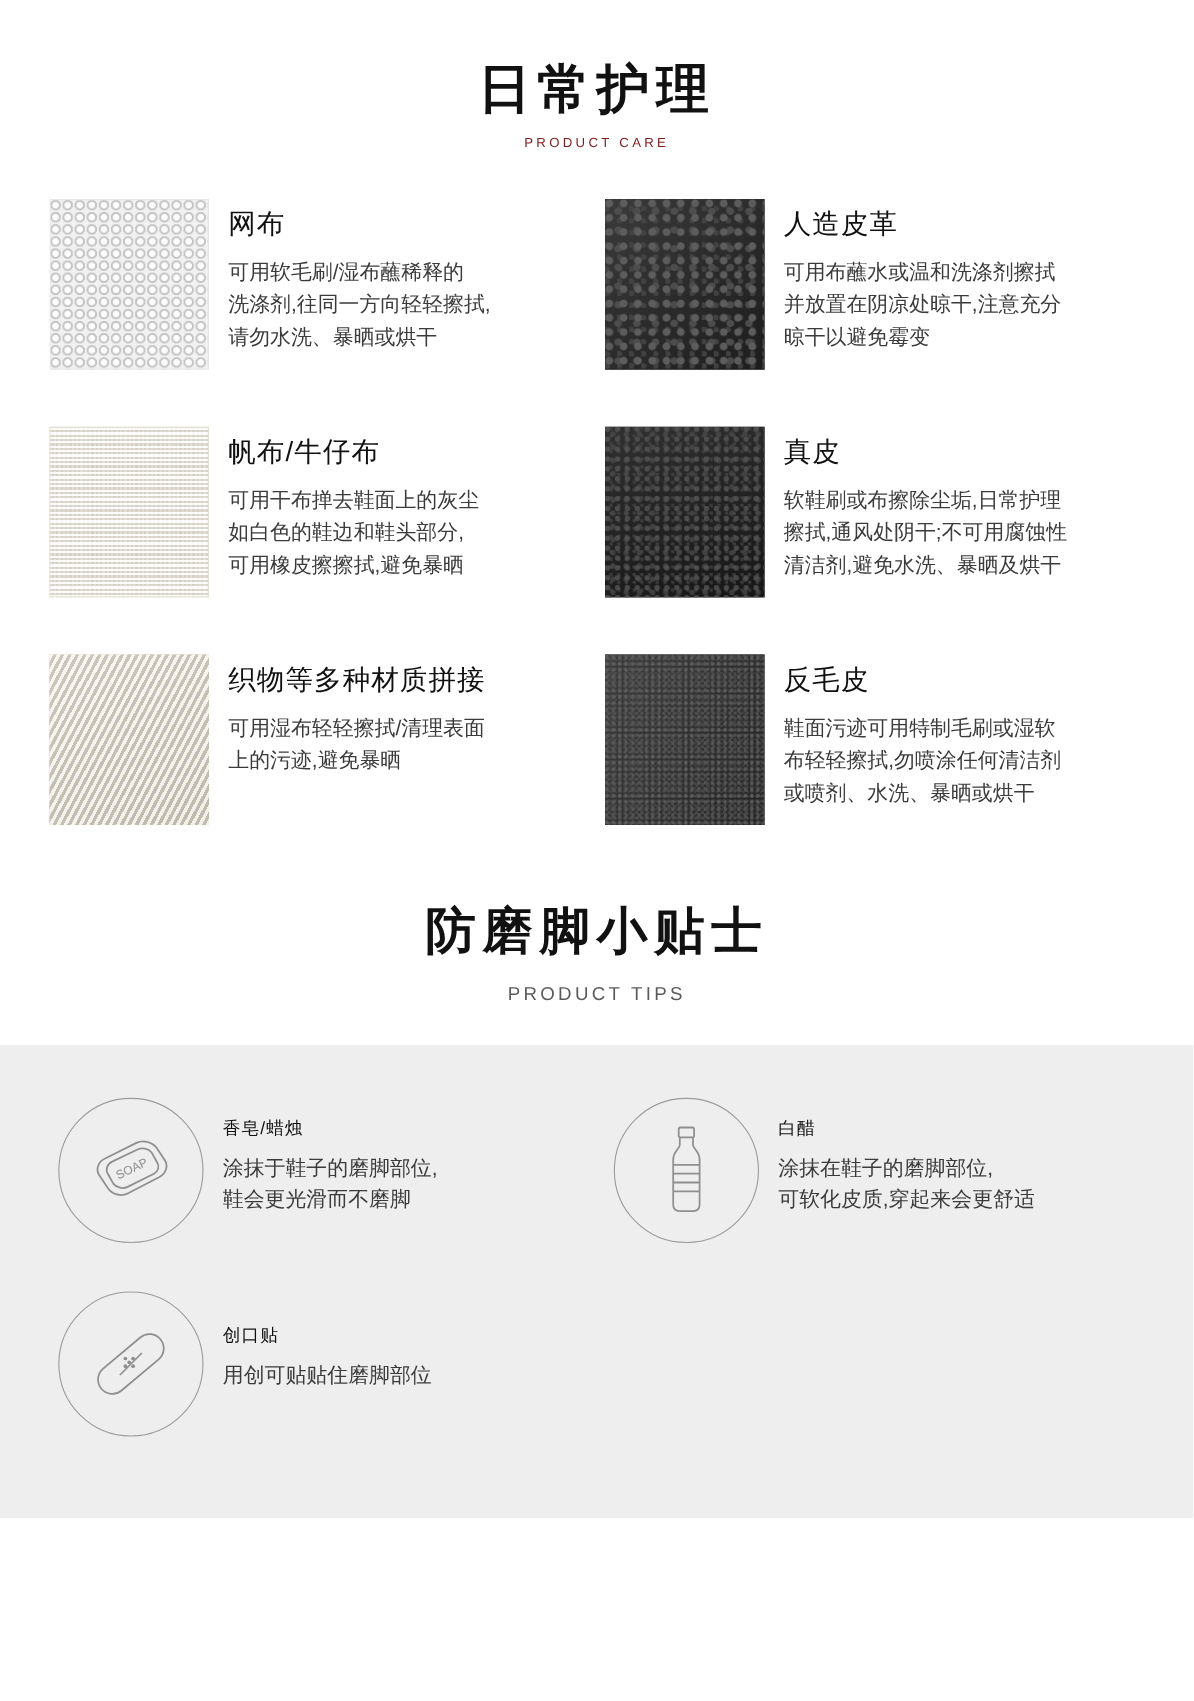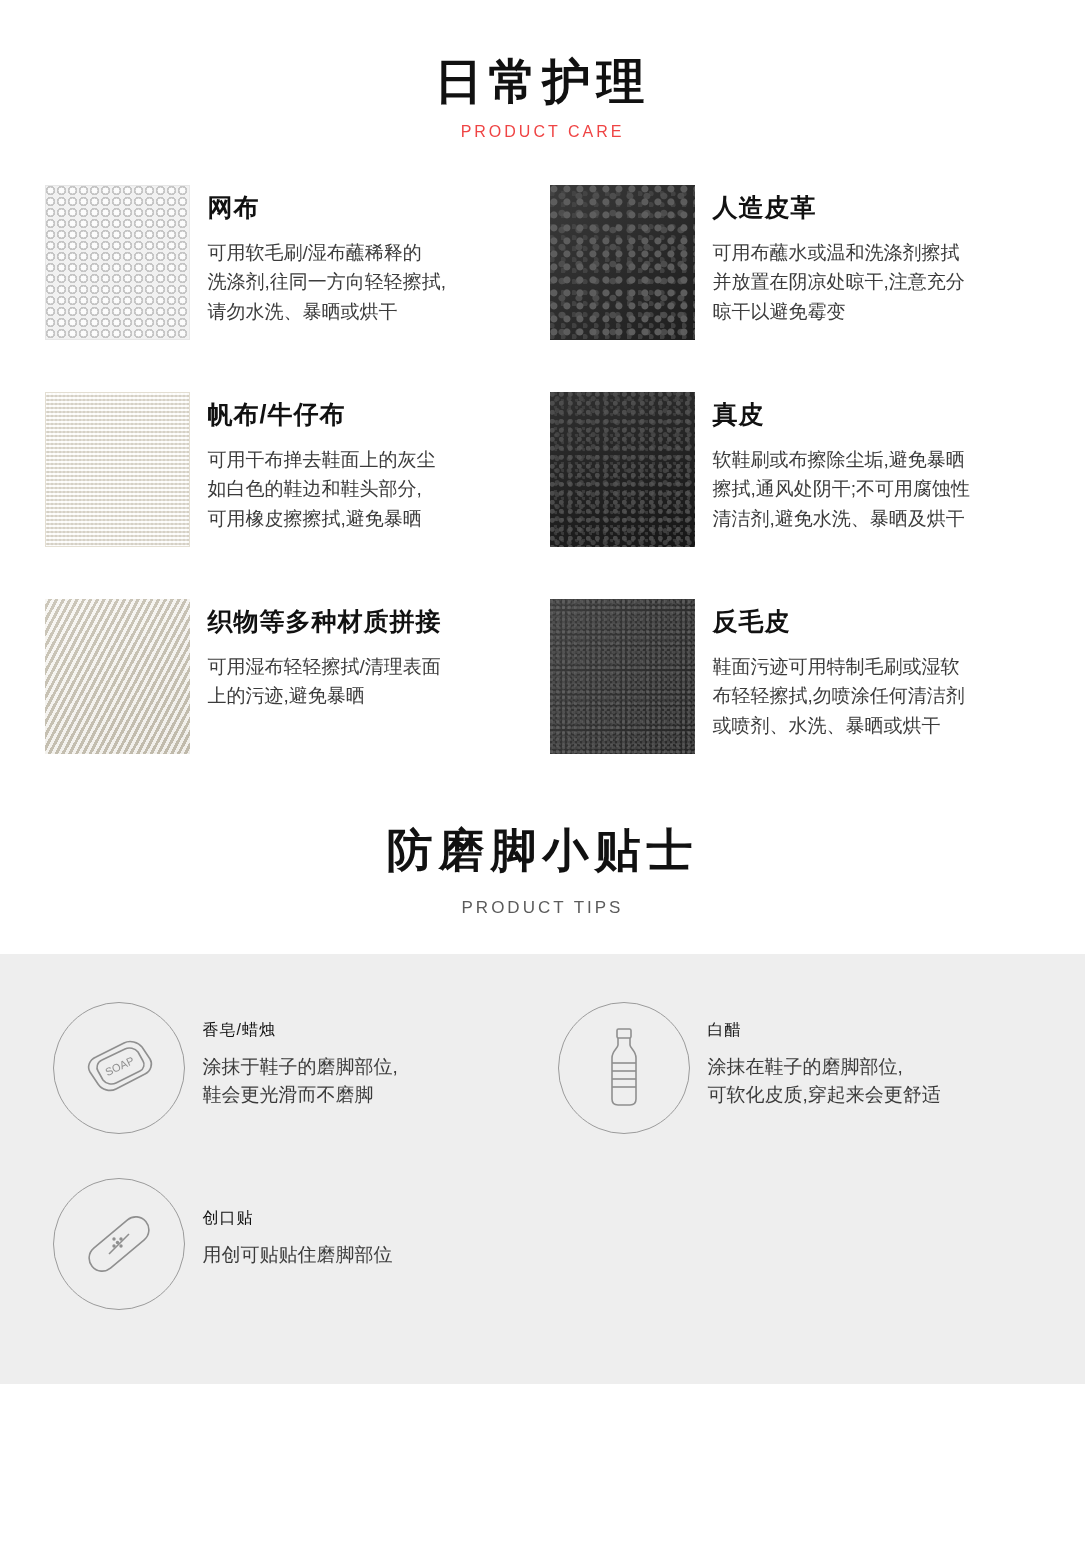--- a/index.html
+++ b/index.html
@@ -22,23 +22,23 @@
   }
   .care-title {
     font-size: 48px;
     font-weight: bold;
     letter-spacing: 6px;
     color: #111;
     line-height: 1.1;
   }
   .care-subtitle {
     margin-top: 14px;
-    font-size: 16px;
+    font-size: 12px;
     letter-spacing: 3px;
-    color: #ef4444;
+    color: #7f1d1d;
   }
 
   
   .care-grid {
     margin: 44px auto 0 auto;
     width: 1000px;
     display: grid;
     grid-template-columns: 1fr 1fr;
     column-gap: 10px;
     row-gap: 52px;
@@ -52,21 +52,21 @@
     height: 155px;
     flex: 0 0 145px;
     margin-left: 2px;
   }
   .care-text {
     padding-left: 18px;
     padding-top: 6px;
   }
   .care-name {
     font-size: 25px;
-    font-weight: 700;
+    font-weight: 400;
     color: #111;
     letter-spacing: 1px;
     margin-bottom: 14px;
   }
   .care-desc {
     font-size: 19px;
     line-height: 1.55;
     color: #3b3b3b;
     max-width: 340px;
     white-space: pre-line;
@@ -229,21 +229,21 @@
       <div class="care-desc">可用干布掸去鞋面上的灰尘
 如白色的鞋边和鞋头部分,
 可用橡皮擦擦拭,避免暴晒</div>
     </div>
   </div>
 
   <div class="care-item">
     <div class="swatch sw-realleather"></div>
     <div class="care-text">
       <div class="care-name">真皮</div>
-      <div class="care-desc">软鞋刷或布擦除尘垢,避免暴晒
+      <div class="care-desc">软鞋刷或布擦除尘垢,日常护理
 擦拭,通风处阴干;不可用腐蚀性
 清洁剂,避免水洗、暴晒及烘干</div>
     </div>
   </div>
 
   <div class="care-item">
     <div class="swatch sw-mixed"></div>
     <div class="care-text">
       <div class="care-name">织物等多种材质拼接</div>
       <div class="care-desc">可用湿布轻轻擦拭/清理表面

